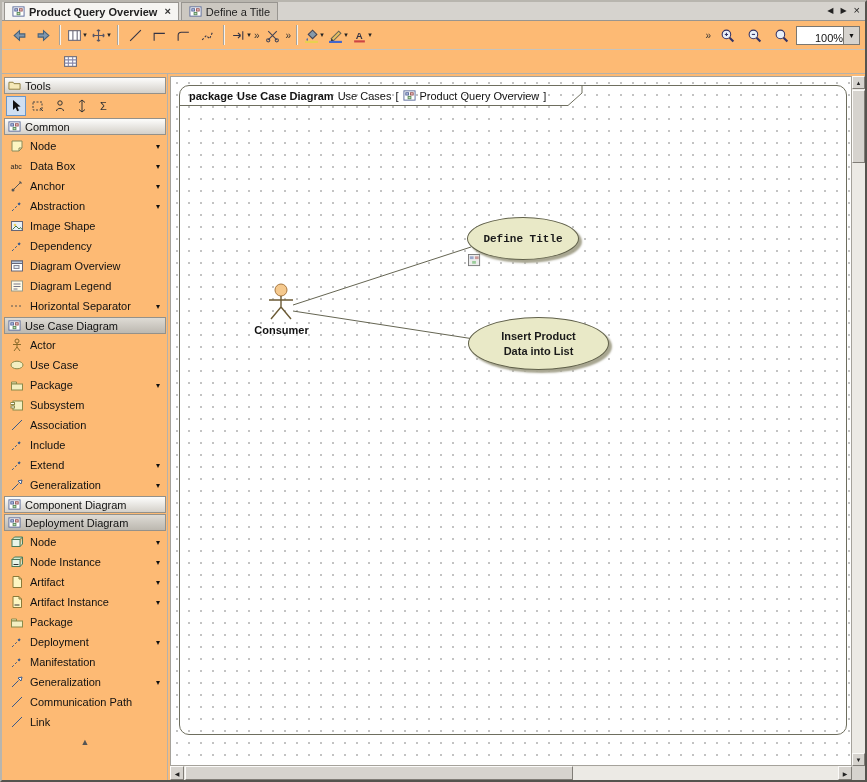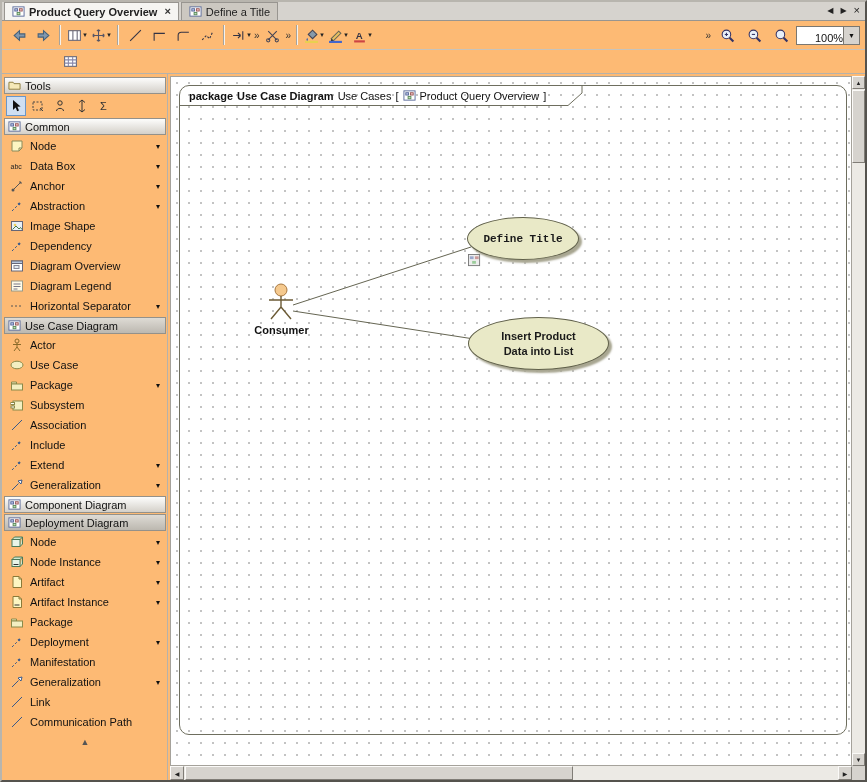--- a/index.html
+++ b/index.html
@@ -584,29 +584,29 @@
           </span>
           <span class="pal-label">Generalization</span>
           <span class="chev">▾</span>
         </div>
         <div class="pal-item">
           <span class="icn">
             <svg viewBox="0 0 14 14" aria-hidden="true">
               <path d="M2 12L12 2" stroke="#3a5a8a"></path>
             </svg>
           </span>
+          <span class="pal-label">Communication Path</span>
+        </div>
+        <div class="pal-item">
+          <span class="icn">
+            <svg viewBox="0 0 14 14" aria-hidden="true">
+              <path d="M2 12L12 2" stroke="#3a5a8a"></path>
+            </svg>
+          </span>
           <span class="pal-label">Link</span>
-        </div>
-        <div class="pal-item">
-          <span class="icn">
-            <svg viewBox="0 0 14 14" aria-hidden="true">
-              <path d="M2 12L12 2" stroke="#3a5a8a"></path>
-            </svg>
-          </span>
-          <span class="pal-label">Communication Path</span>
         </div>
         <div class="collapse-btn">▲</div>
       </div>
 
     <div class="canvas-zone">
       <div class="canvas">
 
         <div class="frame">
           <div class="frame-head">
             <svg class="border" width="404" height="21">

